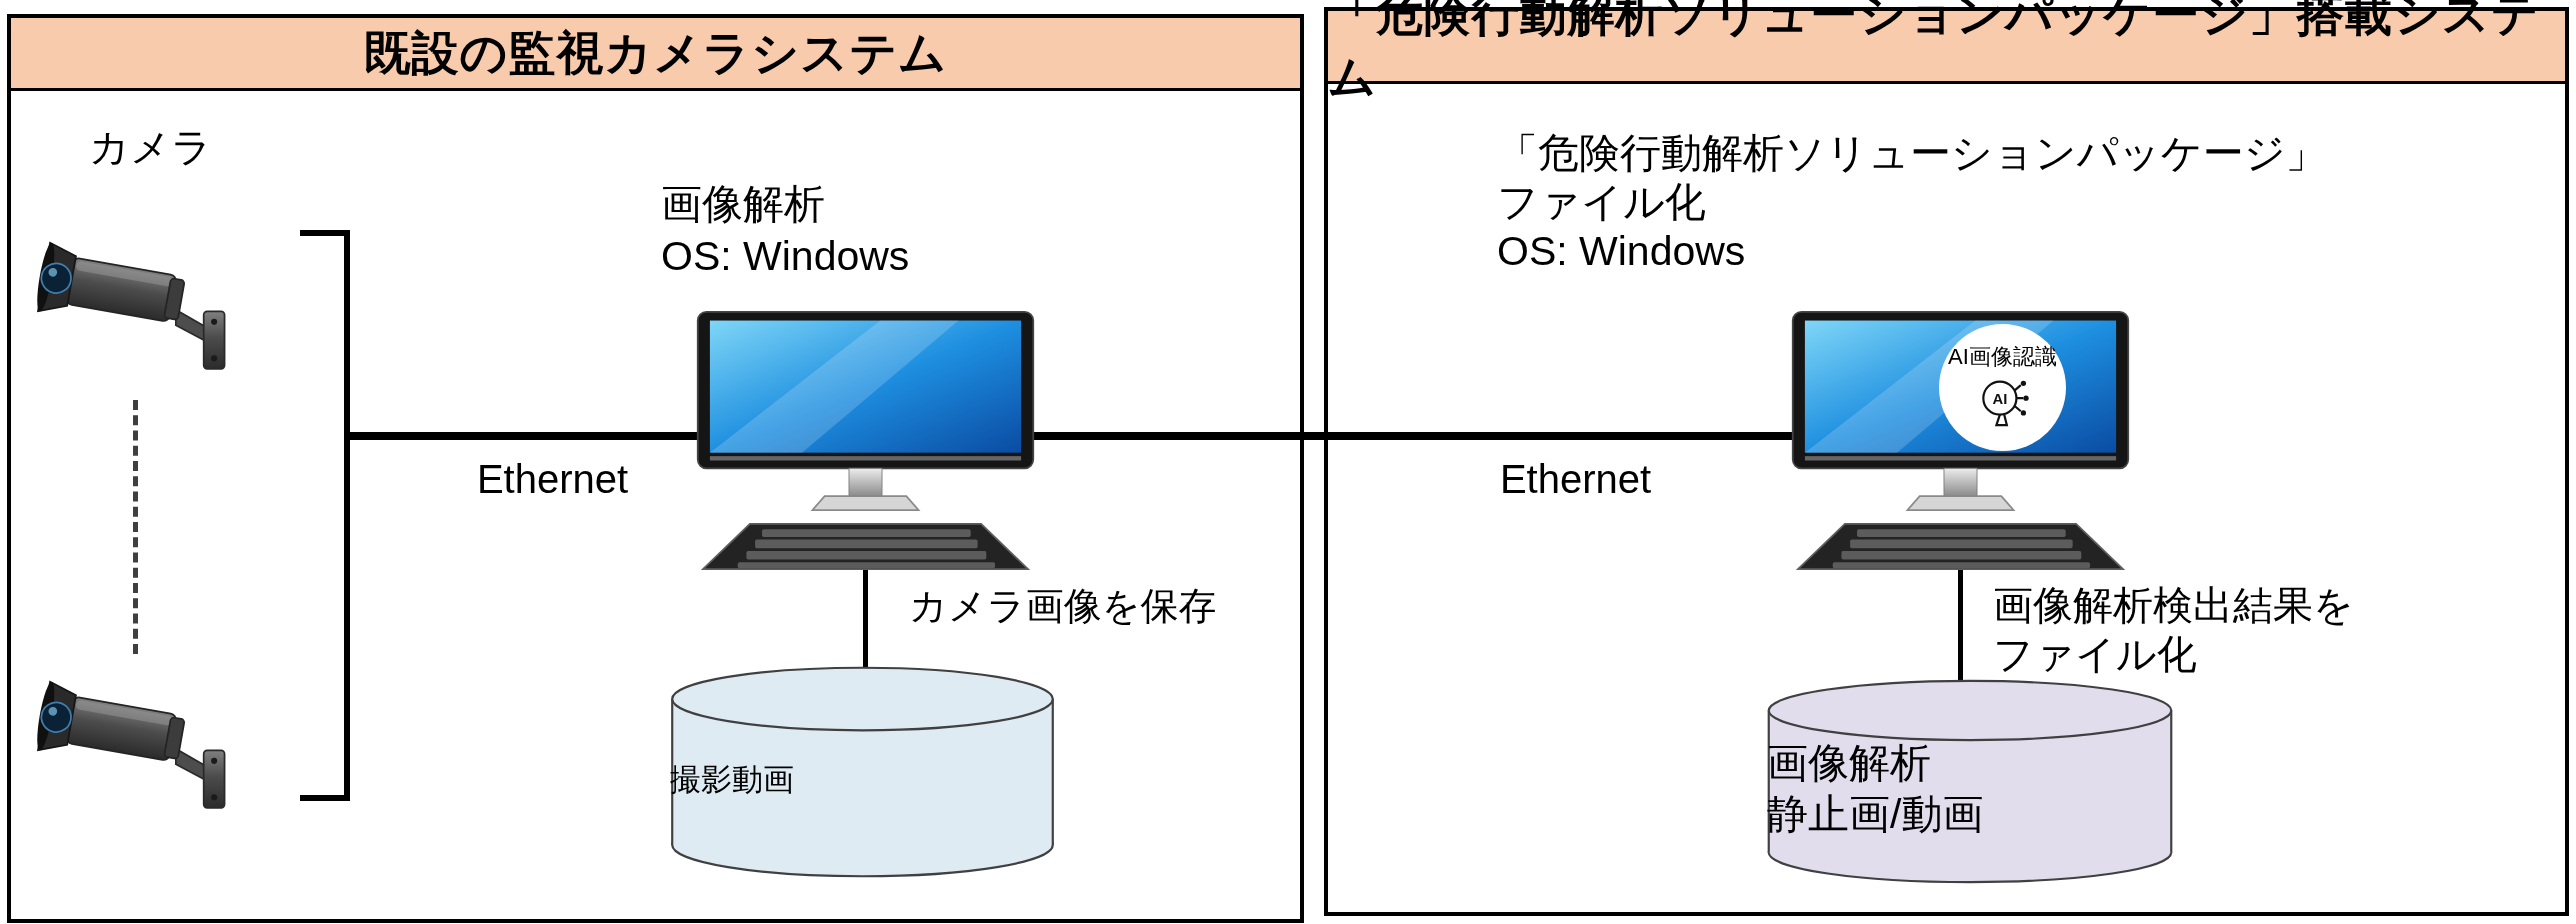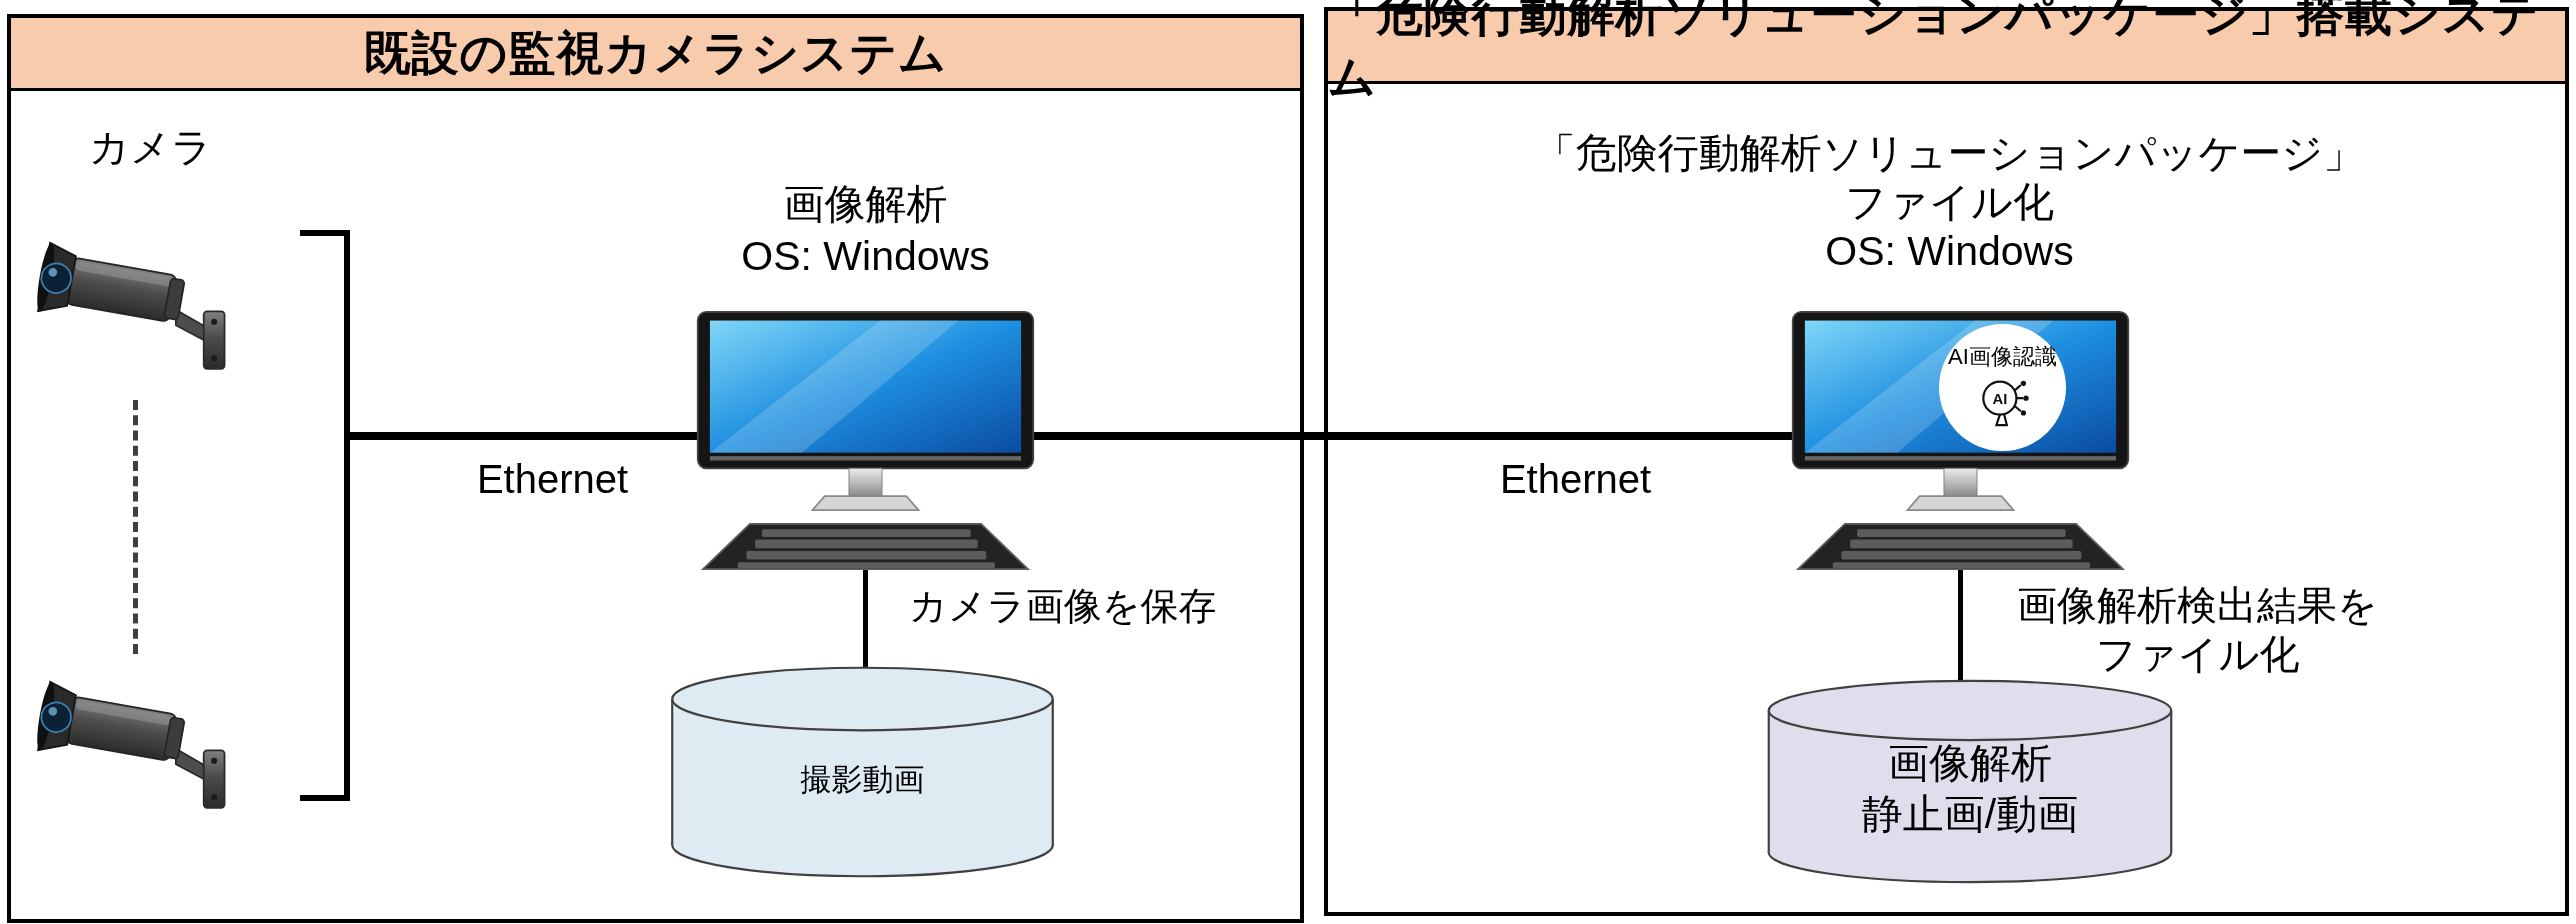--- a/index.html
+++ b/index.html
@@ -19,21 +19,21 @@
     font-size:47px; font-weight:bold; letter-spacing:0.9px;
   }
   .hline { position:absolute; height:7.8px; background:#000; z-index:1; }
   .vline { position:absolute; width:5.2px; background:#000; z-index:1; }
   .dashline { position:absolute; width:0; border-left:5.2px dashed #3f3f3f; z-index:1; }
   .bracket {
     position:absolute; box-sizing:border-box; z-index:1;
     border:6.1px solid #000; border-left:none; background:transparent;
   }
   .label { position:absolute; z-index:3; white-space:nowrap; }
-  .center { text-align:center; }
+  .center { text-align:left; }
   .block-line { display:block; }
   .illus { position:absolute; z-index:2; }
   .ai-badge {
     position:absolute; z-index:4; background:#ffffff; border-radius:50%;
     display:flex; flex-direction:column; align-items:center; justify-content:center;
   }
 </style>
 </head>
 <body>
 

